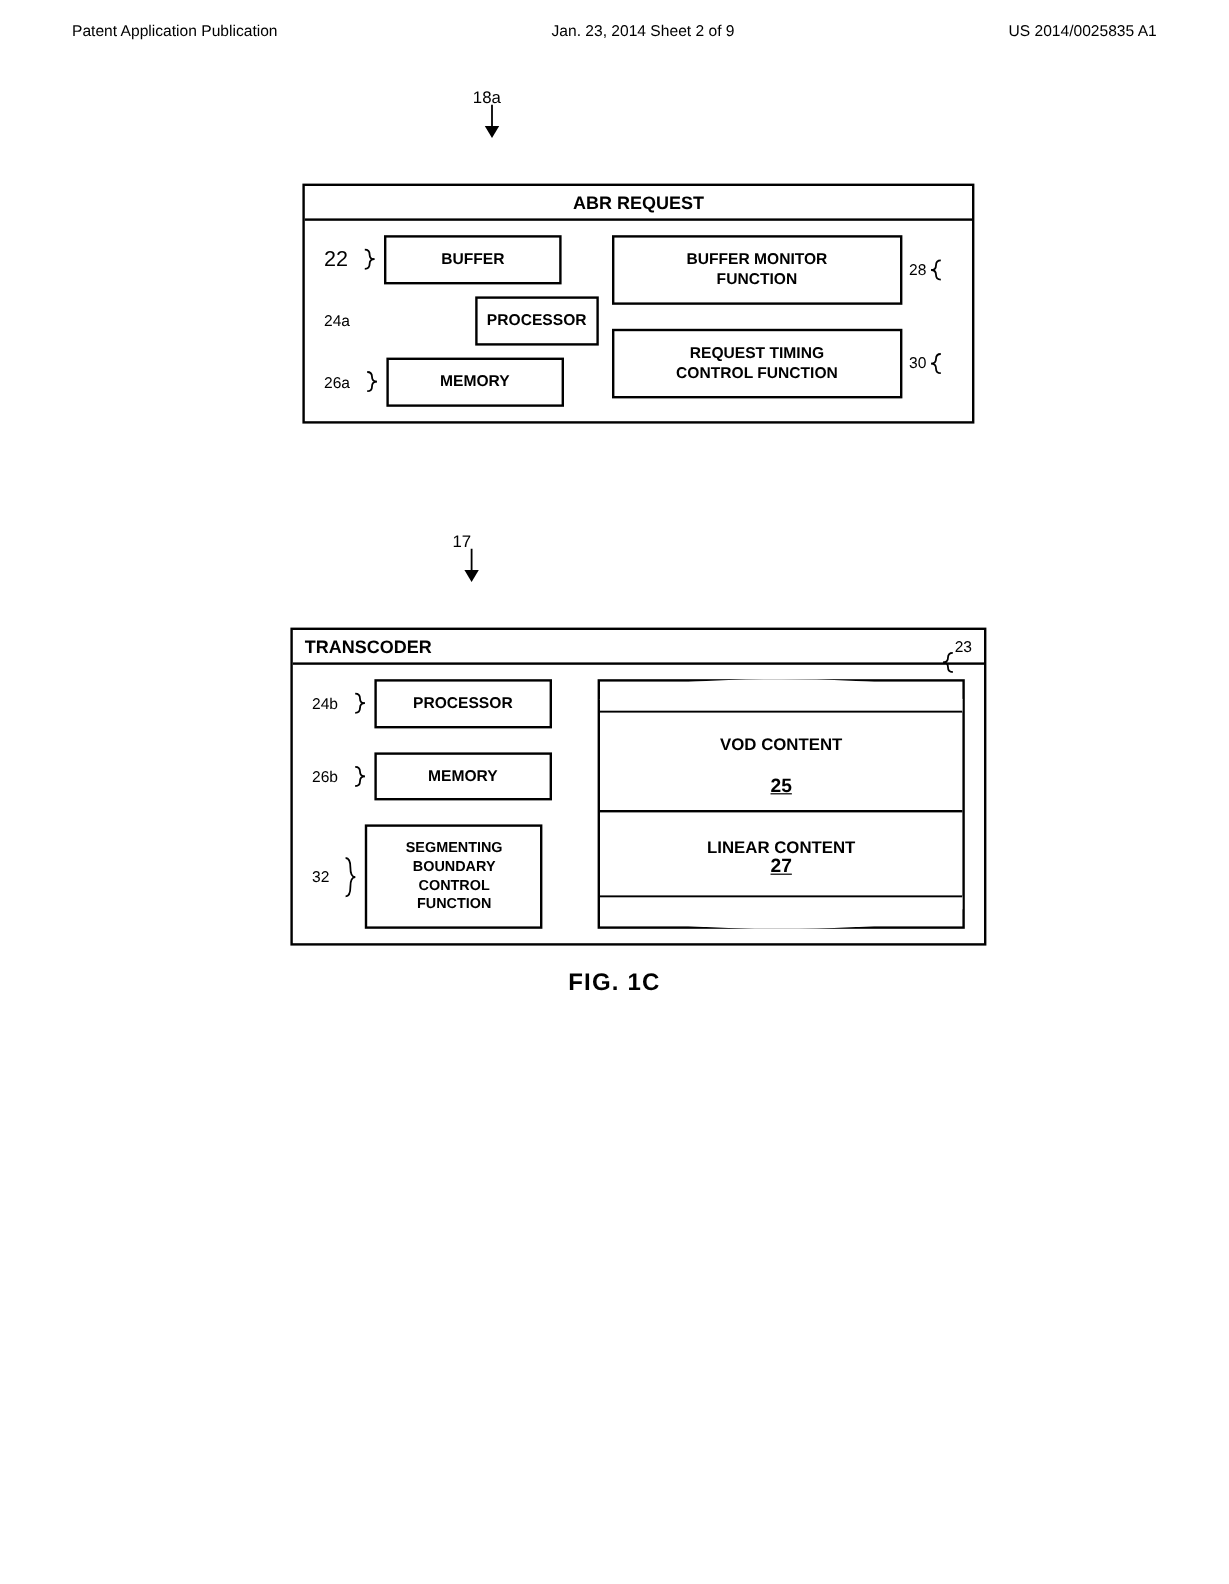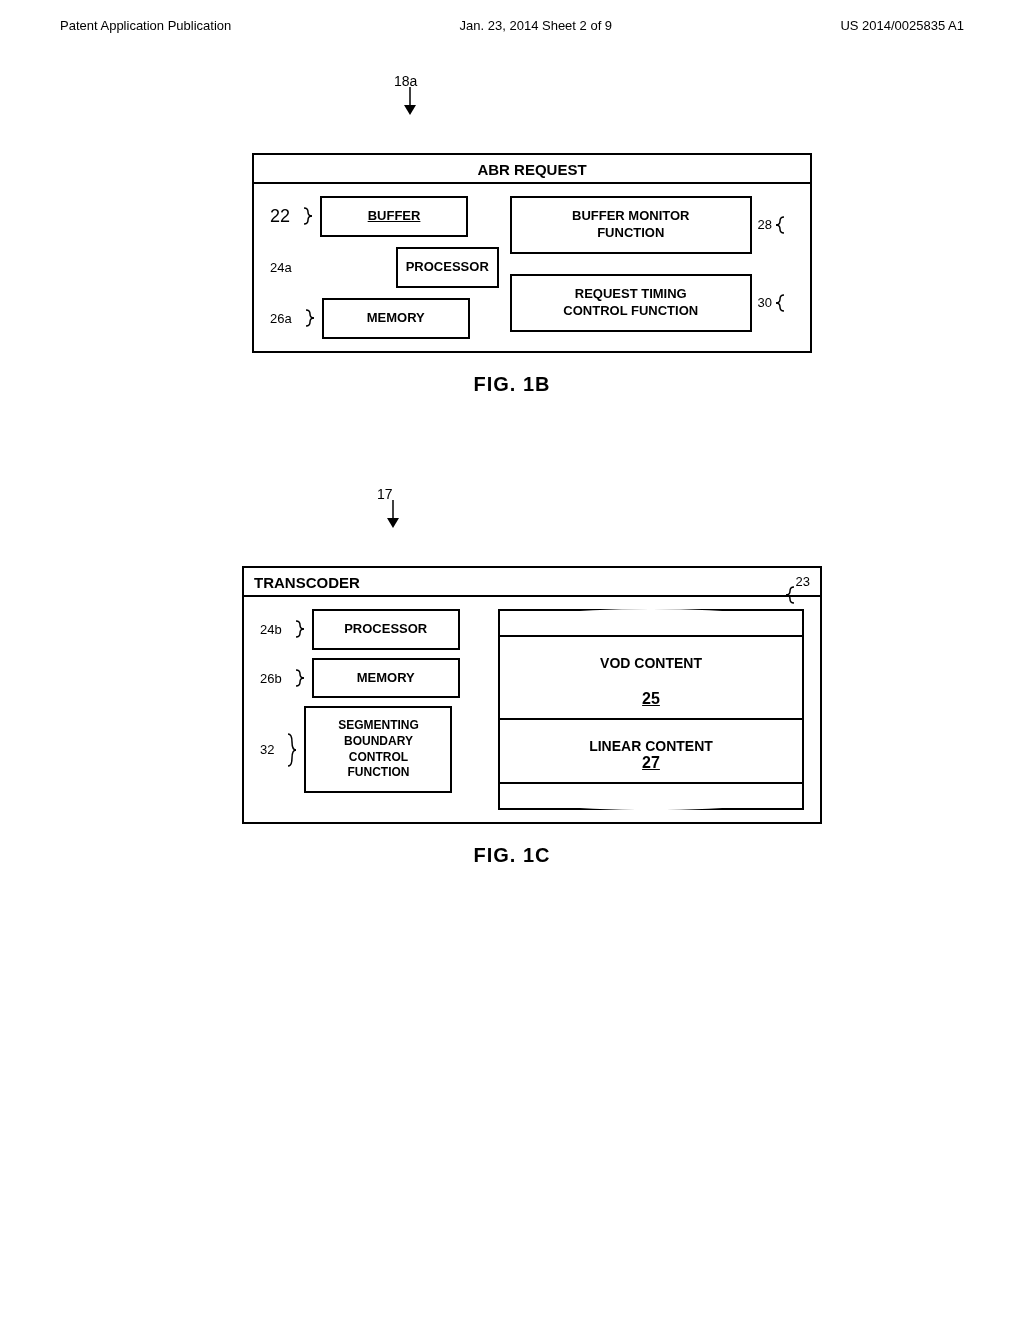--- a/index.html
+++ b/index.html
@@ -131,21 +131,21 @@
           <div class="fig1b-inner">
 
             <div style="position:relative; width:220px;">
 
               <div style="display:flex; align-items:center; margin-bottom:10px;">
                 <span style="font-size:18px; margin-right:4px;">22</span>
                 <svg width="22" height="20" style="margin-right:4px;">
                   <path d="M18,10 Q14,10 14,6 Q14,2 10,2" stroke="#000" stroke-width="1.5" fill="none"></path>
                   <path d="M18,10 Q14,10 14,14 Q14,18 10,18" stroke="#000" stroke-width="1.5" fill="none"></path>
                 </svg>
-                <div class="inner-box" style="width:148px;text-decoration:underline;">BUFFER</div>
+                <div class="inner-box" style="width:148px;">BUFFER</div>
               </div>
 
               <div style="display:flex; align-items:center; margin-bottom:10px;gap:48px;">
                 <span style="font-size:13px; margin-right:4px;">24a</span>
                 <svg width="22" height="20" style="margin-right:4px;">
                   <path d="M18,10 Q14,10 14,6 Q14,2 10,2" stroke="#000" stroke-width="1.5" fill="none"></path>
                   <path d="M18,10 Q14,10 14,14 Q14,18 10,18" stroke="#000" stroke-width="1.5" fill="none"></path>
                 </svg>
                 <div class="inner-box" style="width:148px;">PROCESSOR</div>
               </div>
@@ -180,21 +180,20 @@
                   <path d="M4,10 Q8,10 8,6 Q8,2 12,2" stroke="#000" stroke-width="1.5" fill="none"></path>
                   <path d="M4,10 Q8,10 8,14 Q8,18 12,18" stroke="#000" stroke-width="1.5" fill="none"></path>
                 </svg>
               </div>
             </div>
 
           </div>
         </div>
       </div>
 
-      <div class="fig-label" style="margin-top:20px;">FIG. 1B</div>
     </div>
   </div>
 
   <div style="height:40px;"></div>
 
   <div class="fig-section">
     <div class="fig1c-container">
 
       <div style="position:relative; height:42px;">
         <span style="position:absolute; left:185px; top:0; font-size:14px;">17</span>
@@ -208,21 +207,21 @@
         <div class="fig1c-outer-box">
           <div class="fig1c-title-bar" style="display:flex; justify-content:space-between; align-items:flex-start; padding:6px 10px 4px;">
             <span>TRANSCODER</span>
             <span style="font-size:13px; font-weight:normal;">
               <span>23</span>
               
             </span>
           </div>
           <div style="display:flex; padding:12px 16px 12px 16px; gap:18px;">
 
-            <div style="width:220px; display:flex; flex-direction:column; gap:8px;">
+            <div style="width:220px; display:flex; flex-direction:column; gap:20px;">
 
               <div style="display:flex; align-items:center;">
                 <span style="font-size:13px; margin-right:4px;">24b</span>
                 <svg width="22" height="20" style="margin-right:4px;">
                   <path d="M18,10 Q14,10 14,6 Q14,2 10,2" stroke="#000" stroke-width="1.5" fill="none"></path>
                   <path d="M18,10 Q14,10 14,14 Q14,18 10,18" stroke="#000" stroke-width="1.5" fill="none"></path>
                 </svg>
                 <div class="inner-box" style="width:148px;">PROCESSOR</div>
               </div>
 

